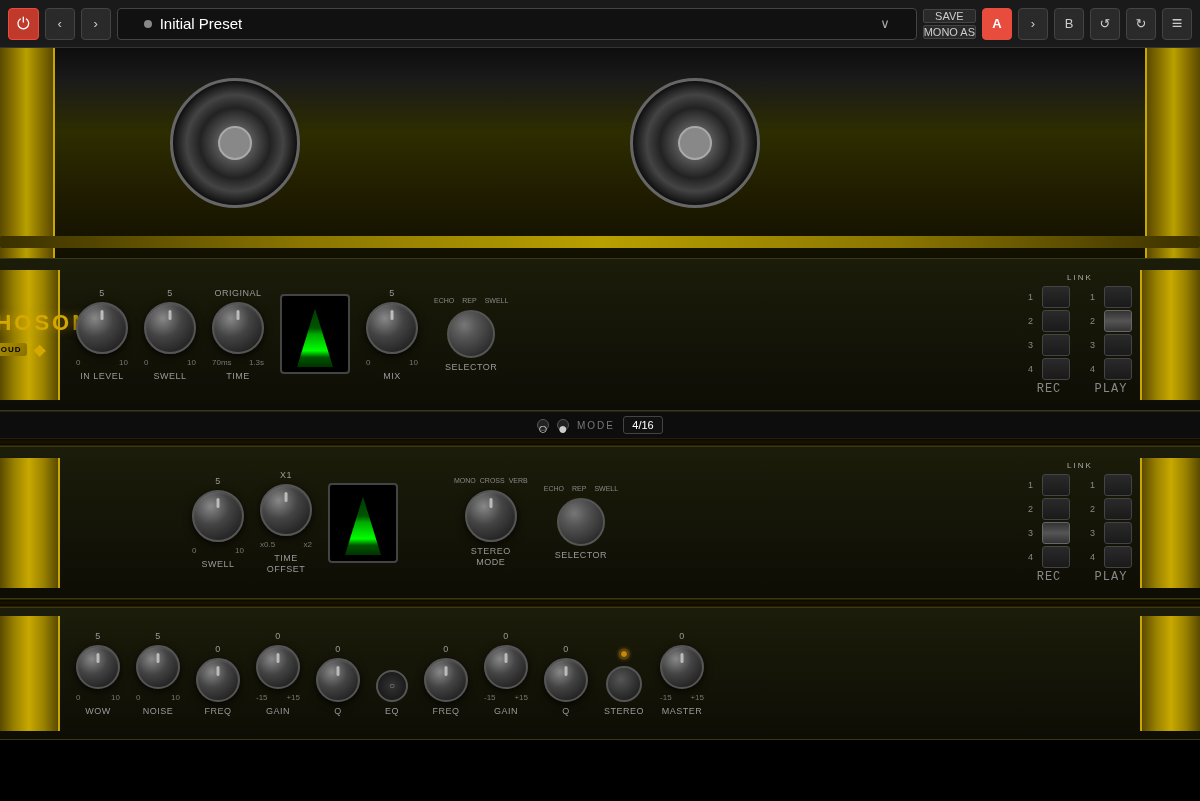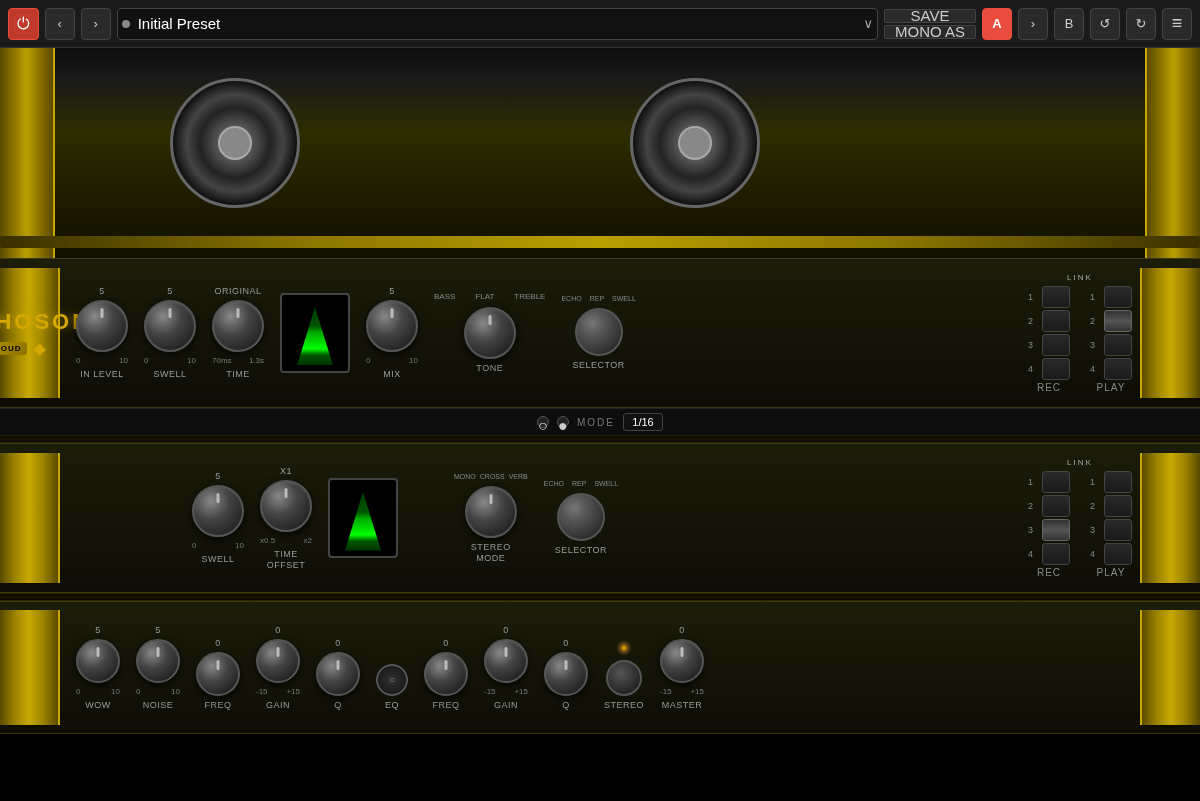--- a/index.html
+++ b/index.html
@@ -52,21 +52,21 @@
       border-color: #e74c3c;
     }
     .preset-name {
       flex: 1;
       height: 32px;
       background: #111;
       border: 1px solid #444;
       border-radius: 4px;
       display: flex;
       align-items: center;
-      padding: 0 4px;
+      padding: 0 26px;
       color: #fff;
       font-size: 15px;
       gap: 8px;
     }
     .preset-dot {
       width: 8px; height: 8px;
       background: #888;
       border-radius: 50%;
       display: inline-block;
     }
@@ -75,22 +75,22 @@
       font-size: 13px;
     }
     .save-group {
       display: flex;
       flex-direction: column;
       height: 32px;
       justify-content: center;
     }
     .save-group .top-btn {
       height: 14px;
-      font-size: 15px;
-      padding: 0 10px;
+      font-size: 11px;
+      padding: 0 0;
       border-radius: 2px;
       min-width: 50px;
     }
     .save-group .top-btn + .top-btn {
       margin-top: 2px;
     }
     .hamburger {
       font-size: 18px;
       color: #ccc;
     }
@@ -307,24 +307,25 @@
       background: linear-gradient(180deg, #2a2a2a 0%, #1a1a1a 100%);
       border: 1px solid #444;
       border-radius: 3px;
       cursor: pointer;
     }
     .track-btn.active {
       background: linear-gradient(180deg, #333 0%, #555 50%, #333 100%);
       border-color: #666;
     }
     .track-btn-label {
-      font-size: 10px;
+      font-size: 12px;
       color: #888;
       text-align: center;
       letter-spacing: 1px;
+      font-family: Liberation Mono, monospace;
     }
     .link-label {
       font-size: 8px;
       color: #aaa;
       text-align: center;
       letter-spacing: 2px;
       margin-bottom: 4px;
     }
 
     
@@ -559,29 +560,20 @@
       <div class="knob-container">
         <span class="knob-label-top">5</span>
         <div class="knob"></div>
         <div class="knob-range">
           <span>0</span>
           <span>10</span>
         </div>
         <span class="knob-label-bottom">MIX</span>
       </div>
 
-      <div class="knob-container">
-        <div style="display:flex; gap:16px; font-size:8px; color:#888; margin-bottom:2px;">
-          <span>BASS</span>
-          <span style="margin:0 4px;">FLAT</span>
-          <span>TREBLE</span>
-        </div>
-        <div class="knob"></div>
-        <span class="knob-label-bottom">TONE</span>
-      </div>
 
       <div class="knob-container">
         <div style="display:flex; gap:8px; font-size:7px; color:#888; margin-bottom:2px;">
           <span>ECHO</span>
           <span>REP</span>
           <span>SWELL</span>
         </div>
         <div class="selector-knob"></div>
         <span class="knob-label-bottom">SELECTOR</span>
       </div>
@@ -632,21 +624,21 @@
       </div>
     </div>
 
     <div class="panel-bracket-right" style="height:130px;"></div>
   </div>
 
   <div class="sync-bar">
     <span class="sync-dot">○</span>
     <span class="sync-dot">●</span>
     <span class="sync-label">MODE</span>
-    <span class="sync-value">1/16</span>
+    <span class="sync-value">4/16</span>
   </div>
 
   <div class="panel-divider"></div>
 
   <div class="section-panel" id="section2">
 
     <div class="panel-bracket-left" style="height:130px;"></div>
 
     <div class="panel-content" style="gap:16px;">
 

